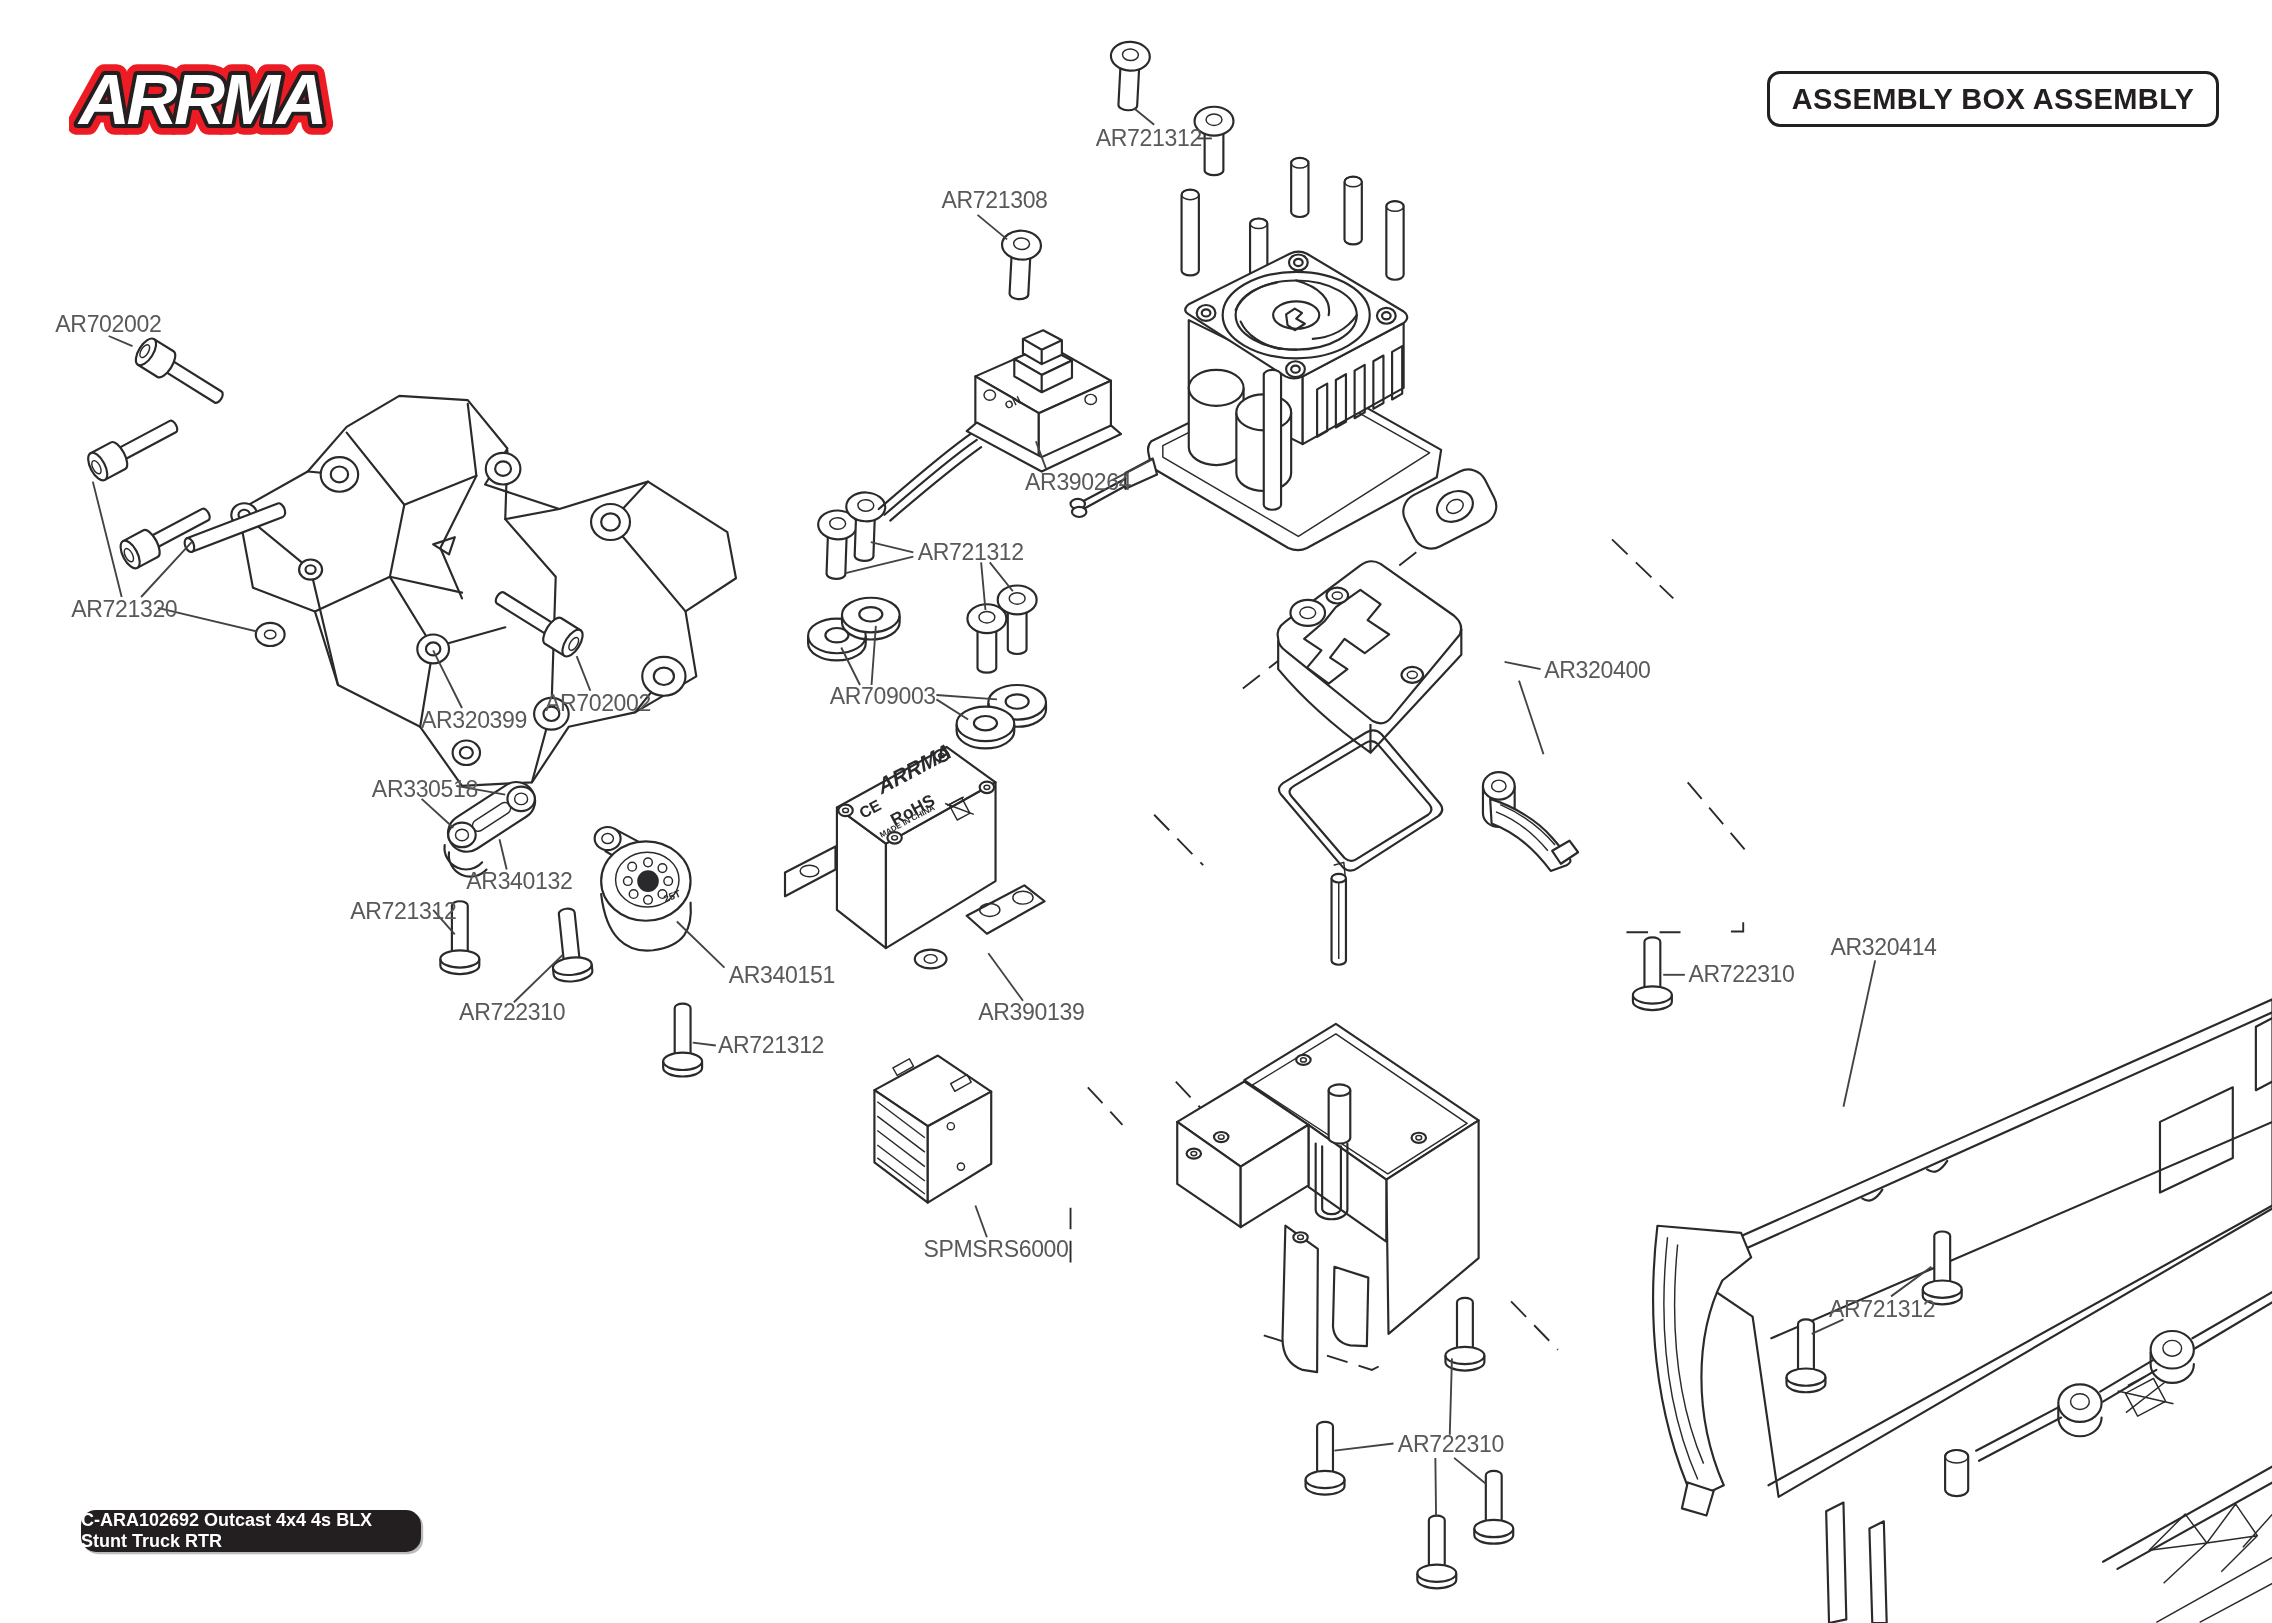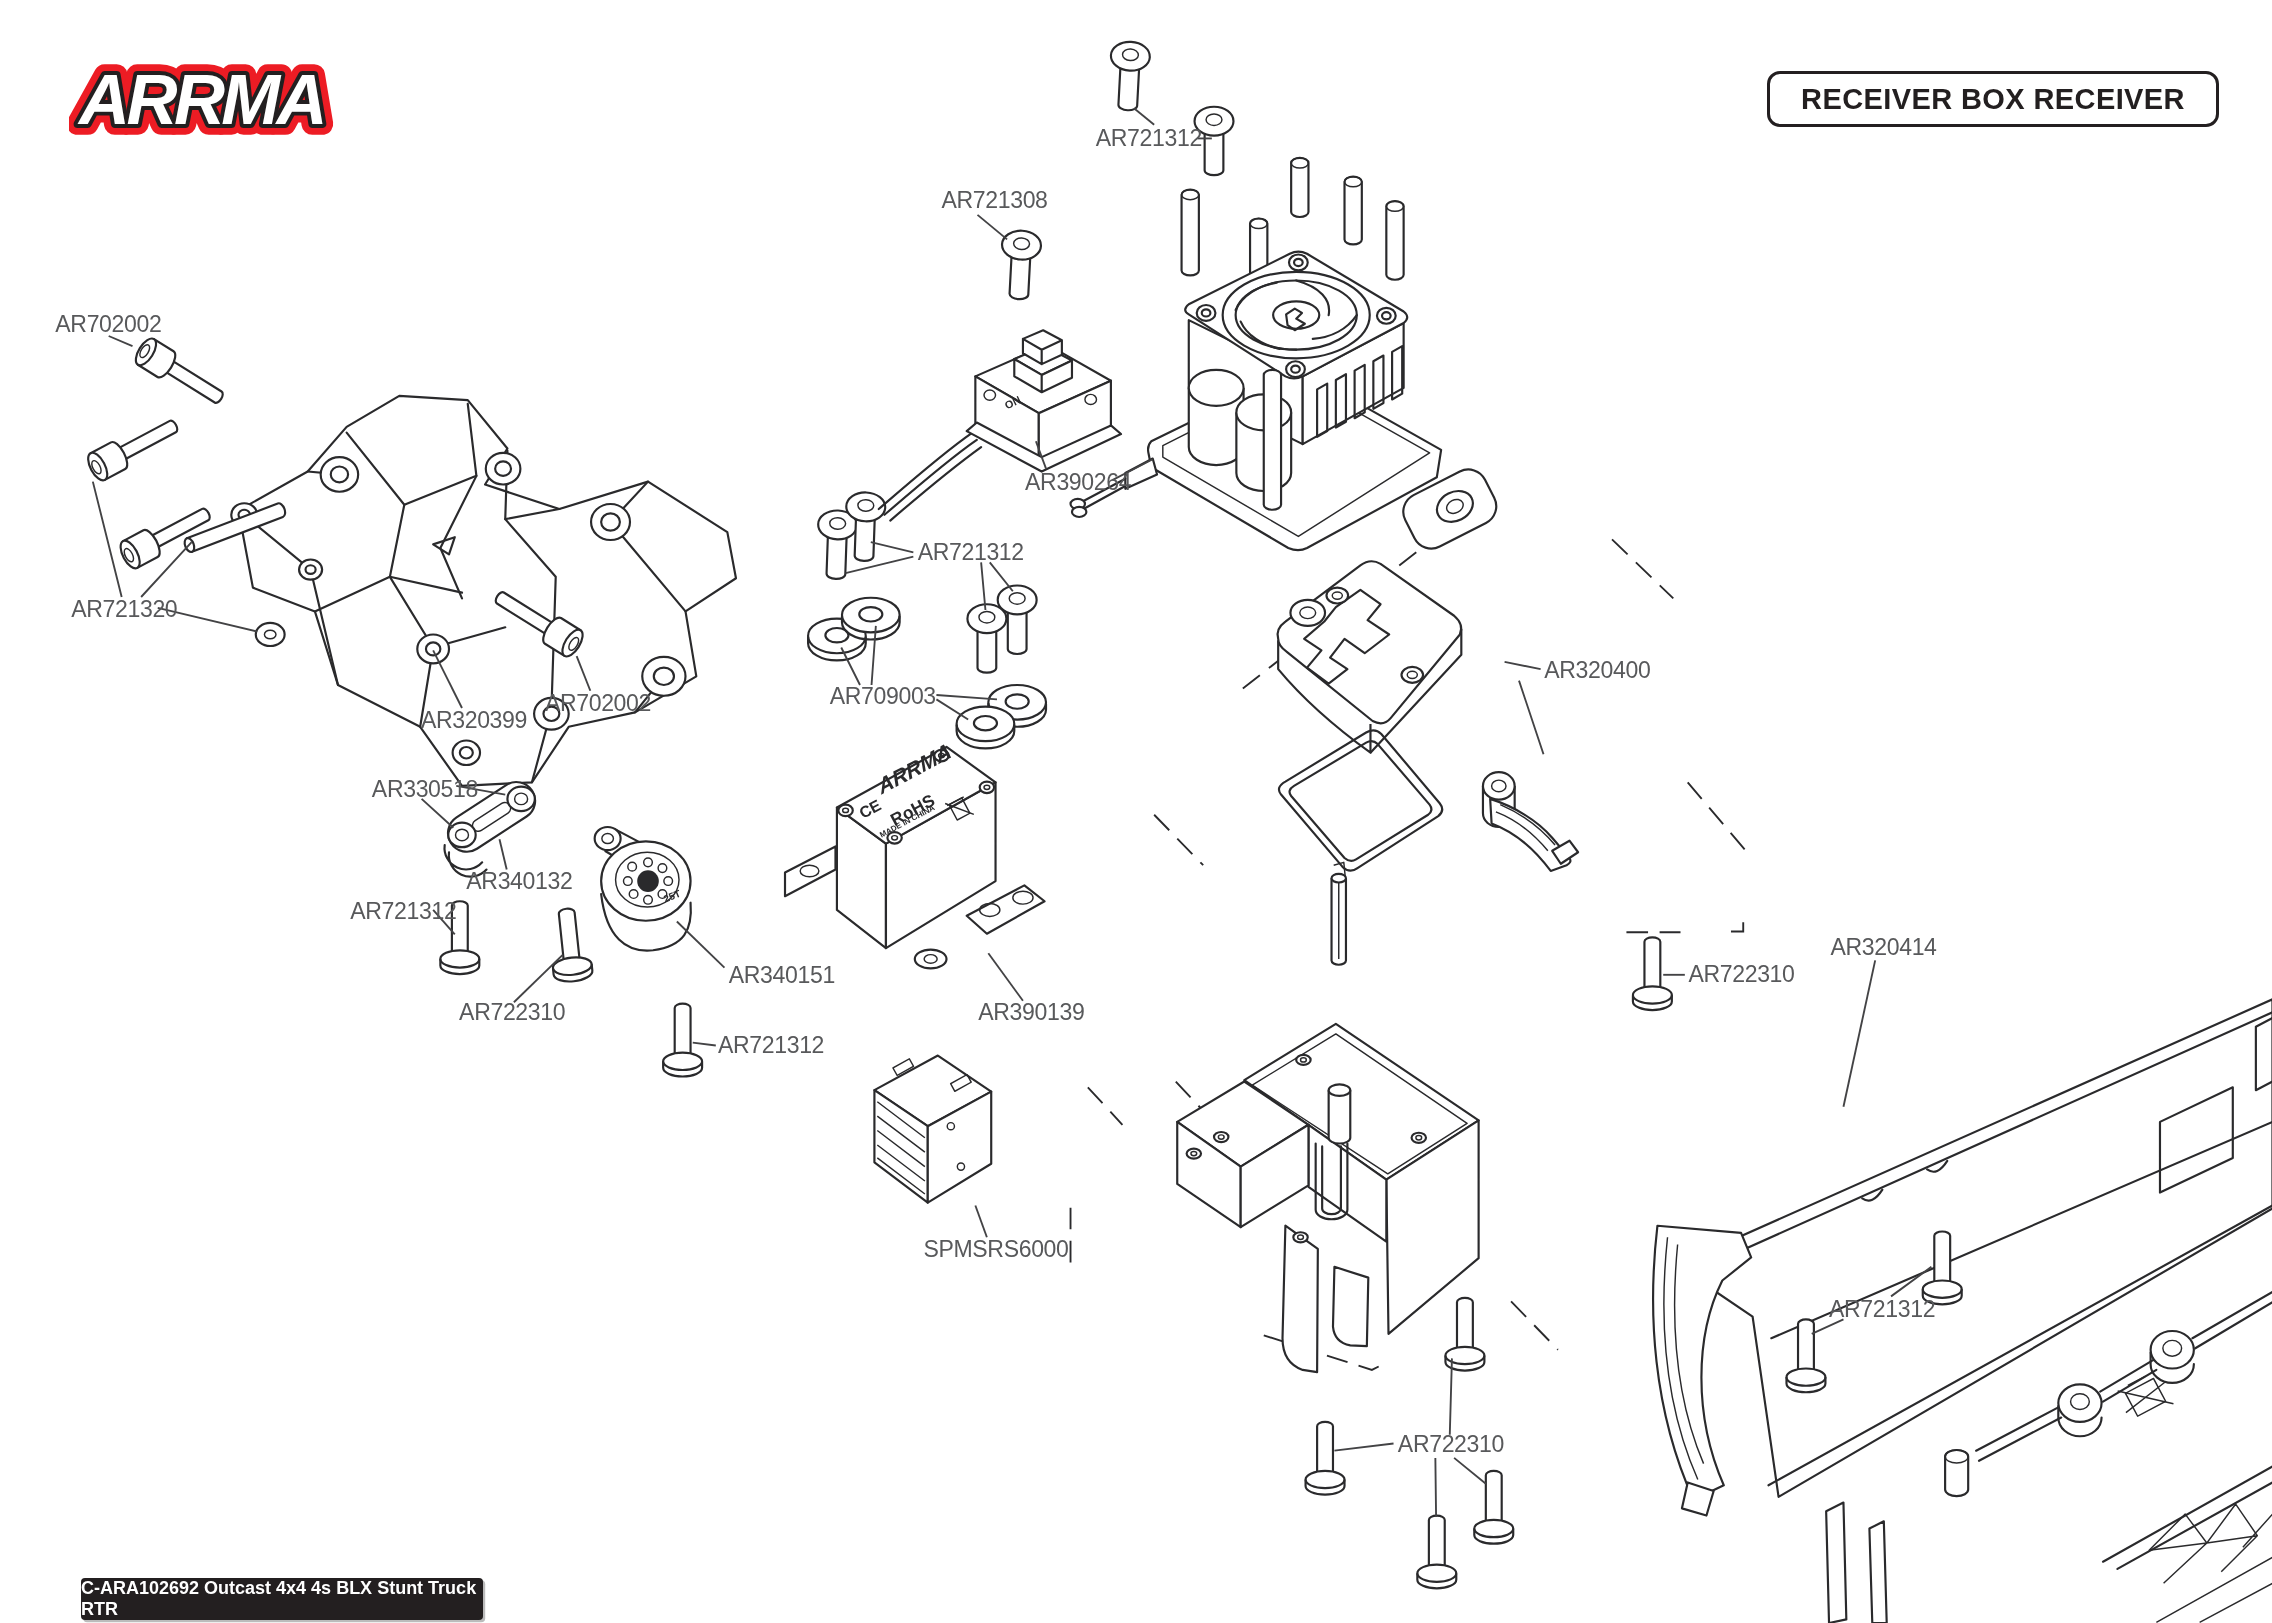--- a/index.html
+++ b/index.html
@@ -9,22 +9,22 @@
   .lbl{font-family:"Liberation Sans",sans-serif;font-size:32px;fill:#58595b;letter-spacing:-.5px}
   .mk{font-family:"Liberation Sans",sans-serif;fill:#2a2a2c;font-weight:bold}
   .s{stroke:#2a2a2c;stroke-width:3;fill:none;stroke-linejoin:round;stroke-linecap:round}
   .t{stroke:#2a2a2c;stroke-width:2;fill:none;stroke-linejoin:round}
   .fw{fill:#fff;stroke:#2a2a2c;stroke-width:3;stroke-linejoin:round}
   .ln{stroke:#434345;stroke-width:2.6;fill:none}
   .dash{stroke:#2a2a2c;stroke-width:2.6;fill:none;stroke-dasharray:30 16}
   .title-box{position:absolute;left:1767px;top:71px;width:446px;height:50px;
     border:3.6px solid #231f20;border-radius:13px;display:flex;align-items:center;justify-content:center;
     font-weight:bold;font-size:29px;color:#231f20;letter-spacing:0.4px}
-  .footer{position:absolute;left:81px;top:1578px;width:402px;height:42px;background:#231f20;
-    border-radius:4px;display:flex;align-items:center;justify-content:center;
+  .footer{position:absolute;left:81px;top:1510px;width:340px;height:42px;background:#231f20;
+    border-radius:15px;display:flex;align-items:center;justify-content:center;
     font-weight:bold;font-size:18px;color:#fff;box-shadow:2.2px 2.2px 0 #bbb}
   .logo{position:absolute;left:69px;top:52px;width:346px;height:94px}
   .logo-red{font:italic 900 98px "Liberation Sans",sans-serif;letter-spacing:-5px;
     stroke:#ed1c24;stroke-width:30;fill:#ed1c24;paint-order:stroke;stroke-linejoin:round}
   .logo-blk{font:italic 900 98px "Liberation Sans",sans-serif;letter-spacing:-5px;
     stroke:#231f20;stroke-width:11;fill:#fff;paint-order:stroke;stroke-linejoin:round}
 </style>
 </head>
 <body>
 
@@ -497,21 +497,21 @@
 </svg>
 
 <div class="logo">
   <svg width="346" height="94" viewBox="0 0 480 130">
     <text class="logo-red" x="14" y="100">ARRMA</text>
     <text class="logo-blk" x="14" y="100">ARRMA</text>
   </svg>
 </div>
 
 <div class="title-box">
-  <span>RECEIVER BOX RECEIVER</span>
+  <span>ASSEMBLY BOX ASSEMBLY</span>
 </div>
 
 <div class="footer">
   <span>C-ARA102692 Outcast 4x4 4s BLX Stunt Truck RTR</span>
 </div>
 
 </div>
 
 
 </body></html>

